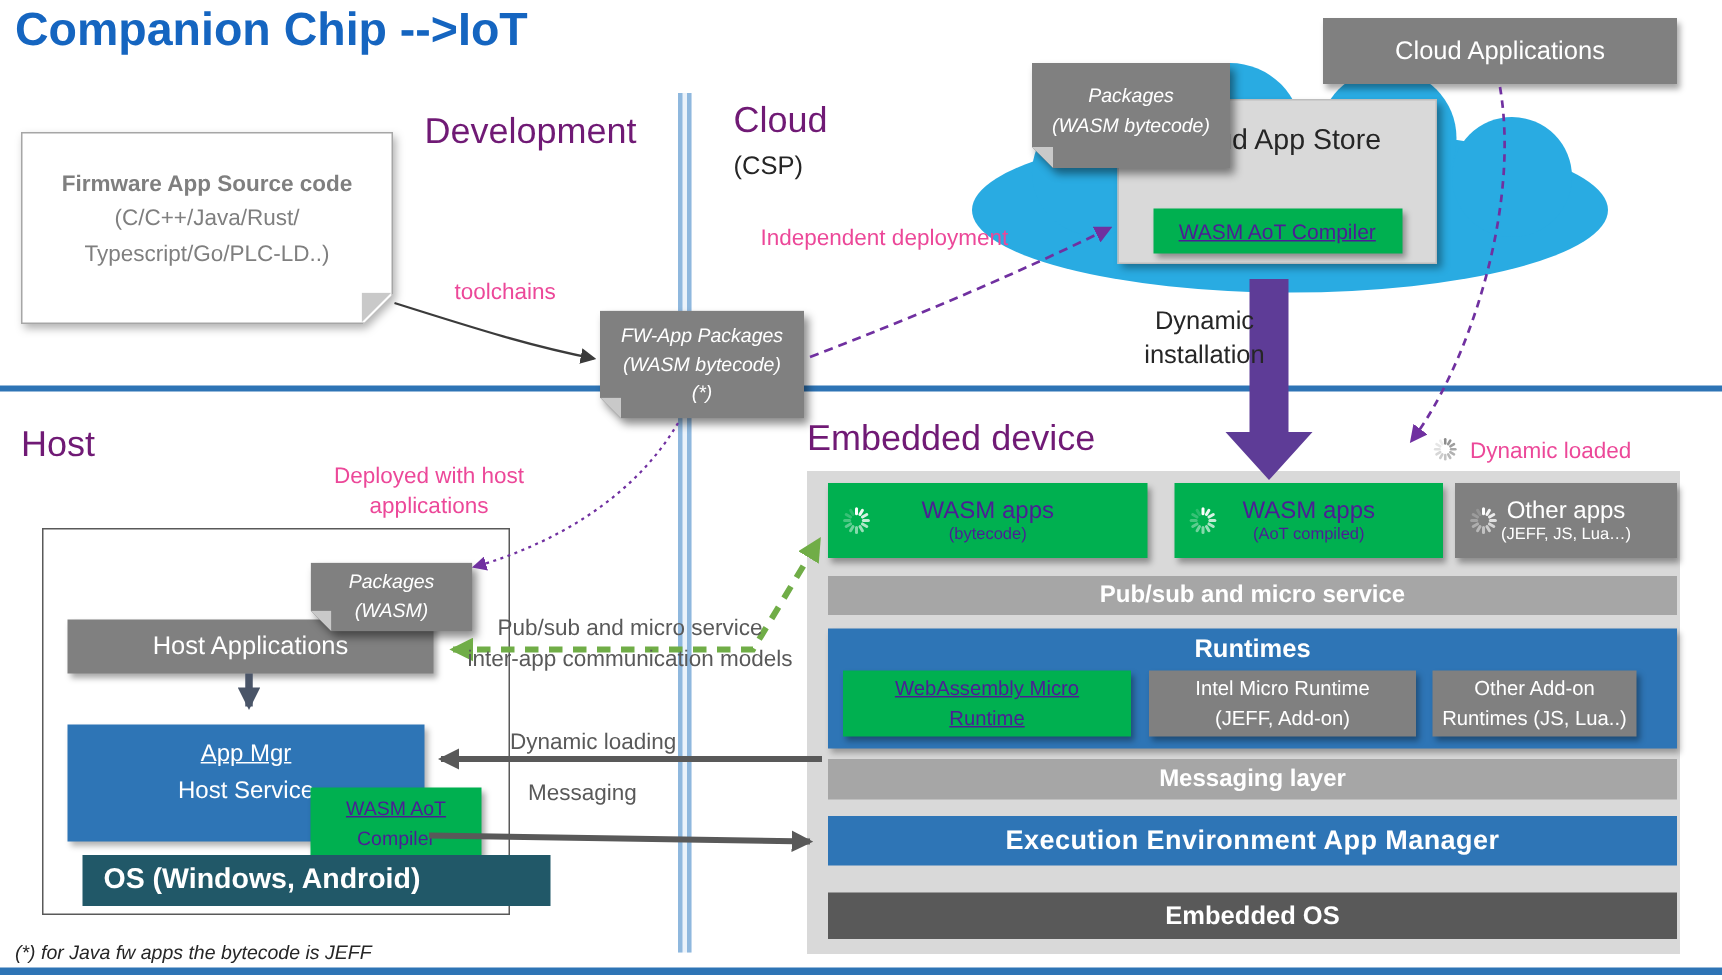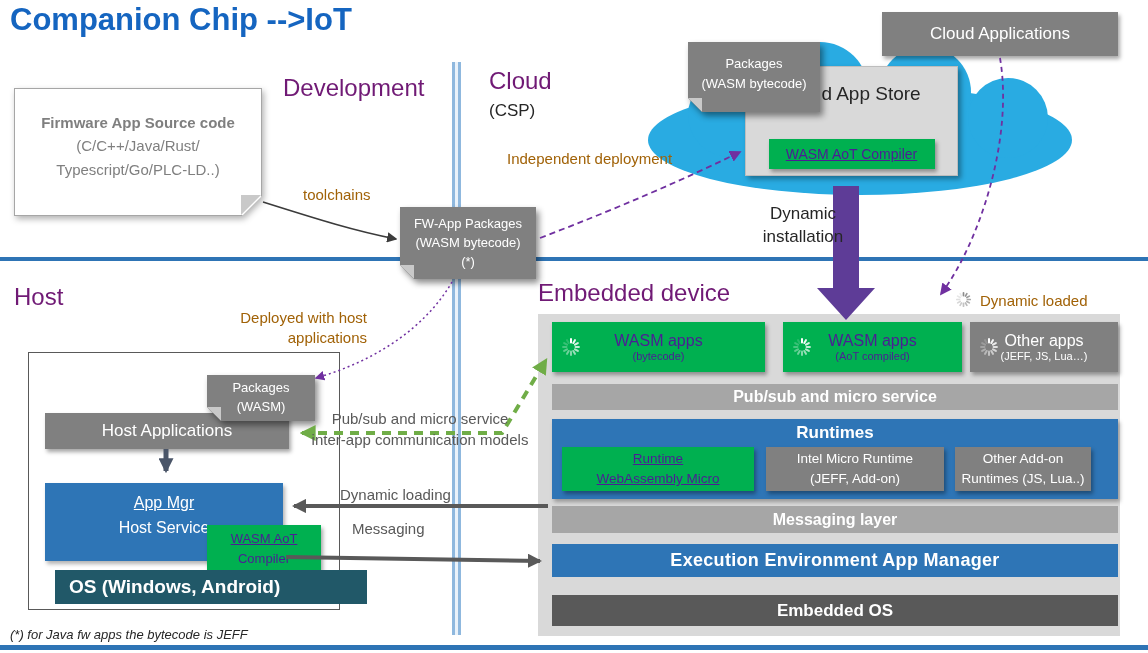--- a/index.html
+++ b/index.html
@@ -6,33 +6,33 @@
   .canvas { position:relative; width:1148px; height:653px; overflow:hidden; background:#fff;
             font-family:"Liberation Sans", sans-serif; color:#262626; }
   .abs { position:absolute; }
   .ctr { text-align:center; }
   .b { font-weight:bold; }
   .u { text-decoration:underline; }
   .white { color:#fff; }
 
   .title { left:10px; top:2px; font-size:31px; font-weight:bold; color:#1565C0; z-index:5; }
   .sec { font-size:24px; color:#701a75; z-index:5; }
-  .small-label { font-size:15px; color:#a16207; z-index:5;text-align:right; }
+  .small-label { font-size:15px; color:#ec4899; z-index:5; }
   .gray-label { font-size:15px; color:#595959; z-index:5; }
 
   .vdiv { left:452px; top:62px; width:9px; height:573px; background:#EAF2FA;
           border-left:3px solid #8FB8DE; border-right:3px solid #8FB8DE; z-index:0; box-sizing:border-box; }
   .hdiv { left:0; top:257px; width:1148px; height:4px; background:#2E74B5; z-index:0; }
   .bottombar { left:0; top:645px; width:1148px; height:5px; background:#2E74B5; z-index:0; }
 
   .graybox { background:#808080; color:#fff; box-shadow:2px 3px 4px rgba(0,0,0,.35); }
   .greenbox { background:#00B050; color:#4c1d95; box-shadow:2px 3px 4px rgba(0,0,0,.35); }
   .bluebox { background:#2E75B6; color:#fff; }
 
-  .note-wrap { position:absolute; filter:drop-shadow(3px 4px 3px rgba(0,0,0,.45)); z-index:3; }
+  .note-wrap { position:absolute; filter:drop-shadow(3px 4px 3px rgba(0,0,0,.45)); z-index:3;font-style:italic; }
   .note-body { width:100%; height:100%; background:#808080; color:#fff; text-align:center; position:relative;
                clip-path:polygon(0 0,100% 0,100% 100%,14px 100%,0 calc(100% - 14px)); box-sizing:border-box; }
   .note-flap { position:absolute; left:0; bottom:0; width:14px; height:14px; background:#C9C9C9;
                clip-path:polygon(0 0,100% 0,100% 100%); }
 
   .firm-wrap { position:absolute; filter:drop-shadow(2px 3px 3px rgba(0,0,0,.3)); z-index:2; }
   .firm-body { width:100%; height:100%; position:relative; background:#fff; border:1.5px solid #A6A6A6;
                box-sizing:border-box; clip-path:polygon(0 0,100% 0,100% calc(100% - 20px),calc(100% - 20px) 100%,0 100%); }
   .firm-flap { position:absolute; right:0; bottom:0; width:20px; height:20px; background:#C9C9C9;
                clip-path:polygon(0 0,100% 0,0 100%); }
@@ -177,22 +177,22 @@
         <div class="app-t">Other apps</div>
         <div class="app-s">(JEFF, JS, Lua…)</div>
       </div>
     </div>
 
     <div class="bar" style="left:14px;top:70px;width:566px;height:26px;line-height:26px;background:#A6A6A6;font-size:16px;">Pub/sub and micro service</div>
 
     <div class="abs bluebox" style="left:14px;top:105px;width:566px;height:80px;box-shadow:2px 3px 4px rgba(0,0,0,.3);">
       <div class="ctr b" style="margin-top:4px;font-size:17px;">Runtimes</div>
       <div class="rt-box greenbox u" style="left:10px;top:28px;width:192px;height:44px;">
+        <div>WebAssembly Micro</div>
         <div>Runtime</div>
-        <div>WebAssembly Micro</div>
       </div>
       <div class="rt-box graybox" style="left:214px;top:28px;width:178px;height:44px;">
         <div>Intel Micro Runtime</div>
         <div>(JEFF, Add-on)</div>
       </div>
       <div class="rt-box graybox" style="left:403px;top:28px;width:136px;height:44px;">
         <div>Other Add-on</div>
         <div>Runtimes (JS, Lua..)</div>
       </div>
     </div>

